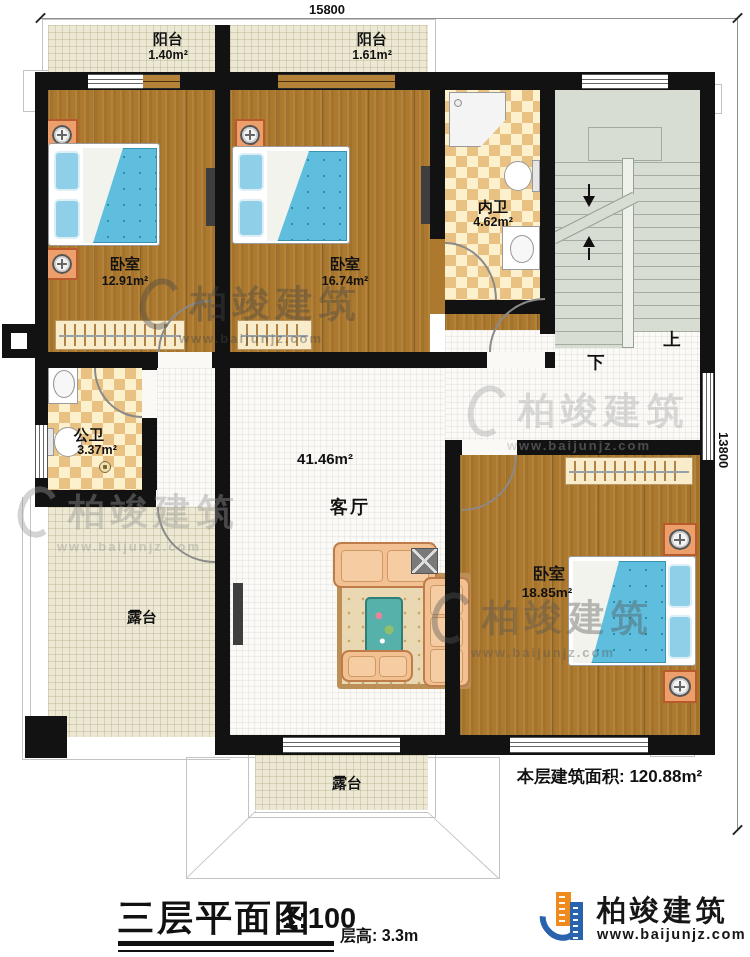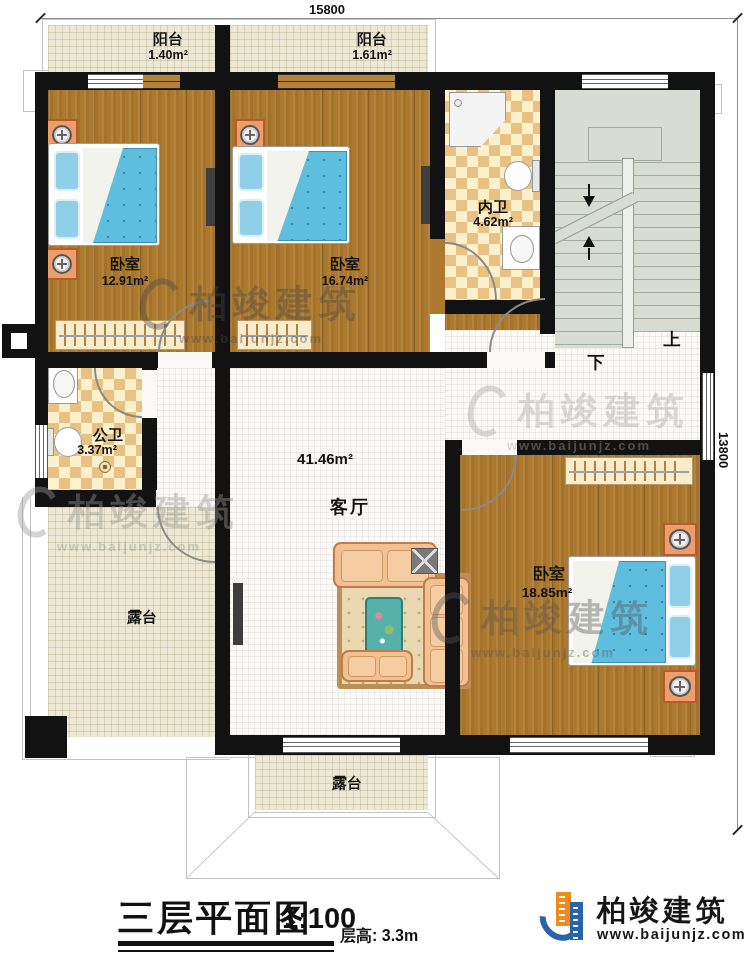--- a/index.html
+++ b/index.html
@@ -253,21 +253,21 @@
   <div class="label rname" style="left:168px;top:30px;"><span>阳台</span></div>
   <div class="label rarea" style="left:168px;top:48px;"><span>1.40m²</span></div>
   <div class="label rname" style="left:372px;top:30px;"><span>阳台</span></div>
   <div class="label rarea" style="left:372px;top:48px;"><span>1.61m²</span></div>
   <div class="label rname" style="left:125px;top:255px;"><span>卧室</span></div>
   <div class="label rarea" style="left:125px;top:274px;"><span>12.91m²</span></div>
   <div class="label rname" style="left:345px;top:255px;"><span>卧室</span></div>
   <div class="label rarea" style="left:345px;top:274px;"><span>16.74m²</span></div>
   <div class="label rname" style="left:493px;top:198px;"><span>内卫</span></div>
   <div class="label rarea" style="left:493px;top:215px;"><span>4.62m²</span></div>
-  <div class="label rname" style="left:108px;top:426px;"><span>公卫</span></div>
+  <div class="label rname" style="left:89px;top:426px;"><span>公卫</span></div>
   <div class="label rarea" style="left:97px;top:443px;"><span>3.37m²</span></div>
   <div class="label rarea" style="left:325px;top:450px;font-size:15px;"><span>41.46m²</span></div>
   <div class="label big" style="left:350px;top:497px;"><span>客厅</span></div>
   <div class="label rname" style="left:549px;top:565px;font-size:16px;"><span>卧室</span></div>
   <div class="label rarea" style="left:547px;top:585px;font-size:13.5px;"><span>18.85m²</span></div>
   <div class="label updown" style="left:672px;top:330px;"><span>上</span></div>
   <div class="label updown" style="left:596px;top:353px;"><span>下</span></div>
   <div class="label rname" style="left:142px;top:608px;"><span>露台</span></div>
   <div class="label rname" style="left:347px;top:774px;"><span>露台</span></div>
 
@@ -301,20 +301,21 @@
   </div>
 
   <div class="dimline" style="left:40px;top:18px;width:697px;height:1px;"></div>
   <div class="tick" style="left:34px;top:17px;"></div>
   <div class="tick" style="left:731px;top:17px;"></div>
   <div class="dim" style="left:327px;top:2px;transform:translateX(-50%);"><span>15800</span></div>
   <div class="dimline" style="left:737px;top:18px;width:1px;height:812px;"></div>
   <div class="tick" style="left:731px;top:829px;"></div>
   <div class="dim" style="left:716px;top:432px;writing-mode:vertical-rl;"><span>13800</span></div>
 
+  <div class="area-note"><span>本层建筑面积: 120.88m²</span></div>
   <div class="title-main"><span>三层平面图</span></div>
   <div class="abs" style="left:118px;top:941px;width:216px;height:5px;background:#111;z-index:20;"></div>
   <div class="abs" style="left:118px;top:950px;width:216px;height:2px;background:#111;z-index:20;"></div>
   <div class="title-scale"><span>1:100</span></div>
   <div class="title-height"><span>层高: 3.3m</span></div>
 
   <div class="abs" style="left:541px;top:890px;width:52px;height:60px;z-index:20;">
     <div class="abs" style="left:0;top:8px;width:38px;height:44px;border:6px solid #2a63ad;border-top-color:transparent;border-radius:50%;transform:rotate(-40deg);"></div>
     <div class="abs" style="left:15px;top:2px;width:15px;height:34px;background:#ef8b1d;background-image:repeating-linear-gradient(180deg,rgba(255,255,255,.95) 0 2px,transparent 2px 6px);background-size:6px 100%;background-repeat:no-repeat;background-position:3px 4px;"></div>
     <div class="abs" style="left:29px;top:12px;width:13px;height:38px;background:#2a63ad;background-image:repeating-linear-gradient(180deg,rgba(255,255,255,.95) 0 2px,transparent 2px 6px);background-size:5px 100%;background-repeat:no-repeat;background-position:3px 5px;"></div>

